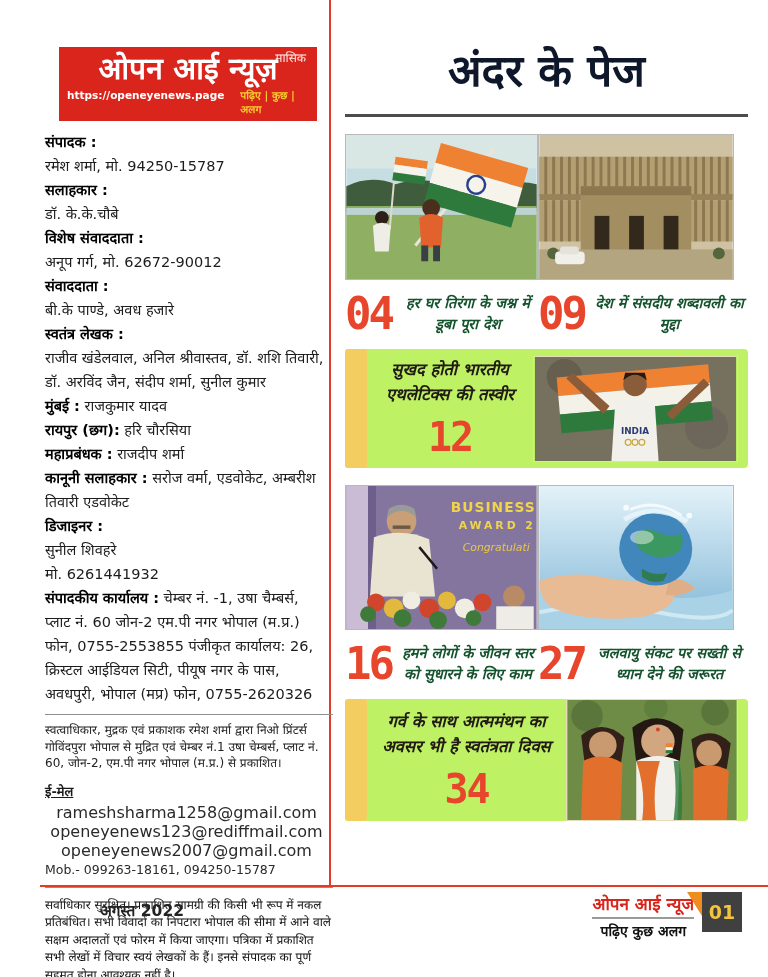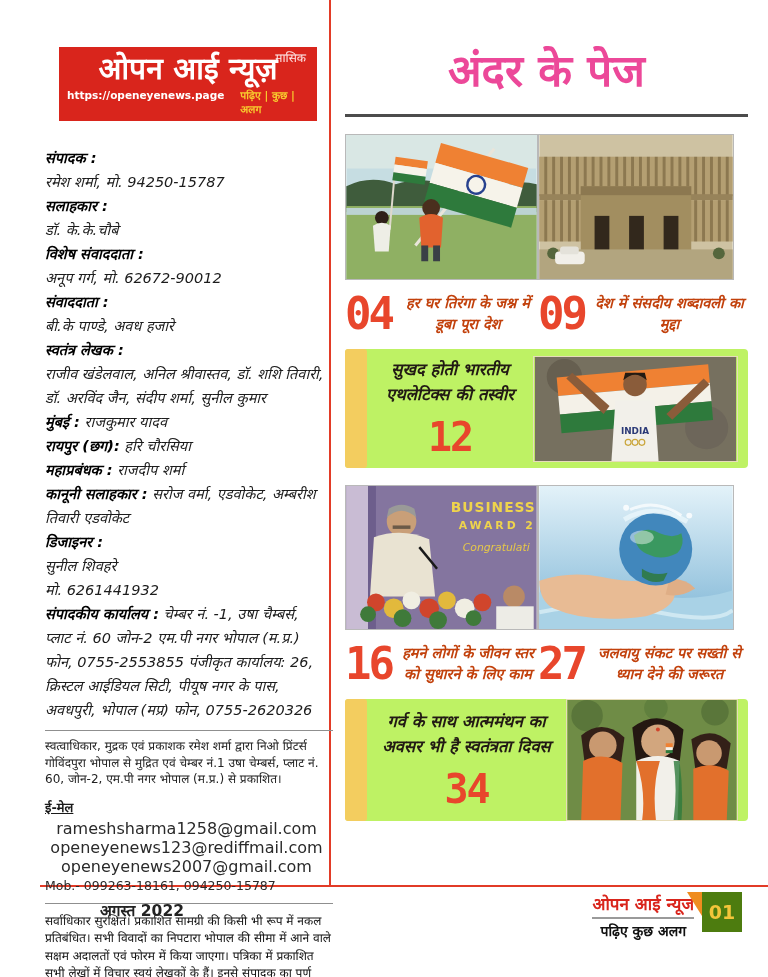--- a/index.html
+++ b/index.html
@@ -15,58 +15,58 @@
   
   .left-col{position:absolute;left:45px;top:47px;width:283px;}
   .logo-box{background:#d9251c;color:#fff;width:258px;margin-left:14px;position:relative;
     padding:4px 8px 5px;box-sizing:border-box;}
   .logo-owner{position:absolute;top:2px;right:11px;font-size:12px;color:#ffecec;}
   .logo-title{font-size:30px;font-weight:bold;text-align:center;line-height:36px;white-space:nowrap;}
   .logo-sub{display:flex;justify-content:space-between;align-items:baseline;font-size:10.5px;font-weight:bold;margin-top:1px;gap:16px;}
   .logo-url{color:#ffffff;}
   .logo-slogan{color:#f7c92e;}
 
-  .staff{margin-top:25px;font-size:14.5px;line-height:24px;color:#1c1c1c;font-style:italic;}
+  .staff{margin-top:9px;font-size:14.5px;line-height:24px;color:#1c1c1c;}
   .staff b{color:#000;}
   .sep{border:0;border-top:1.5px solid #8f8f8f;margin:8px 0 7px;width:288px;}
   .pub-note{font-size:12px;line-height:16.5px;color:#222;width:288px;}
   .email-block{margin-top:10px;}
   .email-label{font-size:13px;font-weight:bold;text-decoration:underline;margin-bottom:3px;}
   .email-line{font-size:16px;line-height:19px;color:#2a2a2a;text-align:center;}
   .mob-line{font-size:12.5px;line-height:19px;color:#2a2a2a;}
   .legal{font-size:12px;line-height:17.5px;color:#111;width:288px;margin-top:9px;}
 
   
   .right-col{position:absolute;left:345px;top:40px;width:403px;}
-  .toc-title{color:#ec4899;font-size:44px;font-weight:bold;text-align:center;line-height:58px;margin:2px 0 14px;}
+  .toc-title{color:#0f172a;font-size:44px;font-weight:bold;text-align:center;line-height:58px;margin:2px 0 14px;}
   .toc-underline{height:3px;background:#4c4c4c;margin-bottom:17px;}
   .toc-row{display:flex;justify-content:space-between;margin-bottom:14px;}
   .cell{width:193px;}
   .cell.wide{width:224px;}
   .thumb{display:block;border:1px solid #b9b9b9;box-sizing:border-box;}
   .meta{display:flex;align-items:center;gap:6px;margin-top:13px;}
   .num{font-family:"DejaVu Sans Mono","Liberation Mono",monospace;font-weight:bold;
     font-size:44px;line-height:0.92;color:#e8462c;letter-spacing:-3px;}
   .cap{flex:1;font-size:14.5px;font-weight:bold;font-style:italic;text-align:center;
-    line-height:21px;color:#c2410c;}
+    line-height:21px;color:#14532d;}
   .banner{display:flex;align-items:center;background:#bef264;border-radius:4px;margin:3px 0 17px;}
   .banner .strip{width:22px;align-self:stretch;background:#f3cd5f;border-radius:3px;}
   .banner-body{flex:1;text-align:center;padding:8px 6px;}
   .banner-cap{font-size:16.5px;font-weight:bold;font-style:italic;line-height:25px;color:#221a14;}
   .banner-num{font-family:"DejaVu Sans Mono","Liberation Mono",monospace;font-weight:bold;
     font-size:40px;color:#e8462c;margin-top:7px;letter-spacing:-2px;}
   .banner .thumb{margin-right:10px;border:1px solid #e6dcba;}
 
   
   .footer-date{position:absolute;left:100px;top:899px;font-size:15.5px;font-weight:bold;color:#222;}
   .footer-brand{position:absolute;right:74px;top:892px;text-align:center;}
   .fb-title{color:#d9251c;font-weight:bold;font-size:17px;border-bottom:2px solid #9a9a9a;
     padding-bottom:2px;white-space:nowrap;}
   .fb-slogan{font-weight:bold;font-size:14px;color:#111;margin-top:2px;white-space:nowrap;}
-  .page-badge{position:absolute;right:26px;top:892px;width:40px;height:40px;background:#4d7c0f;
+  .page-badge{position:absolute;right:26px;top:892px;width:40px;height:40px;background:#404040;
     color:#f3c53a;font-size:19px;font-weight:bold;display:flex;align-items:center;justify-content:center;}
   .page-badge::before{content:"";position:absolute;left:-15px;top:0;width:0;height:0;
     border-top:0 solid transparent;border-right:15px solid #ef8c1f;border-bottom:24px solid transparent;}
 </style>
 </head>
 <body>
 
 <div class="divider-v"></div>
 <div class="rule-footer"></div>
 

